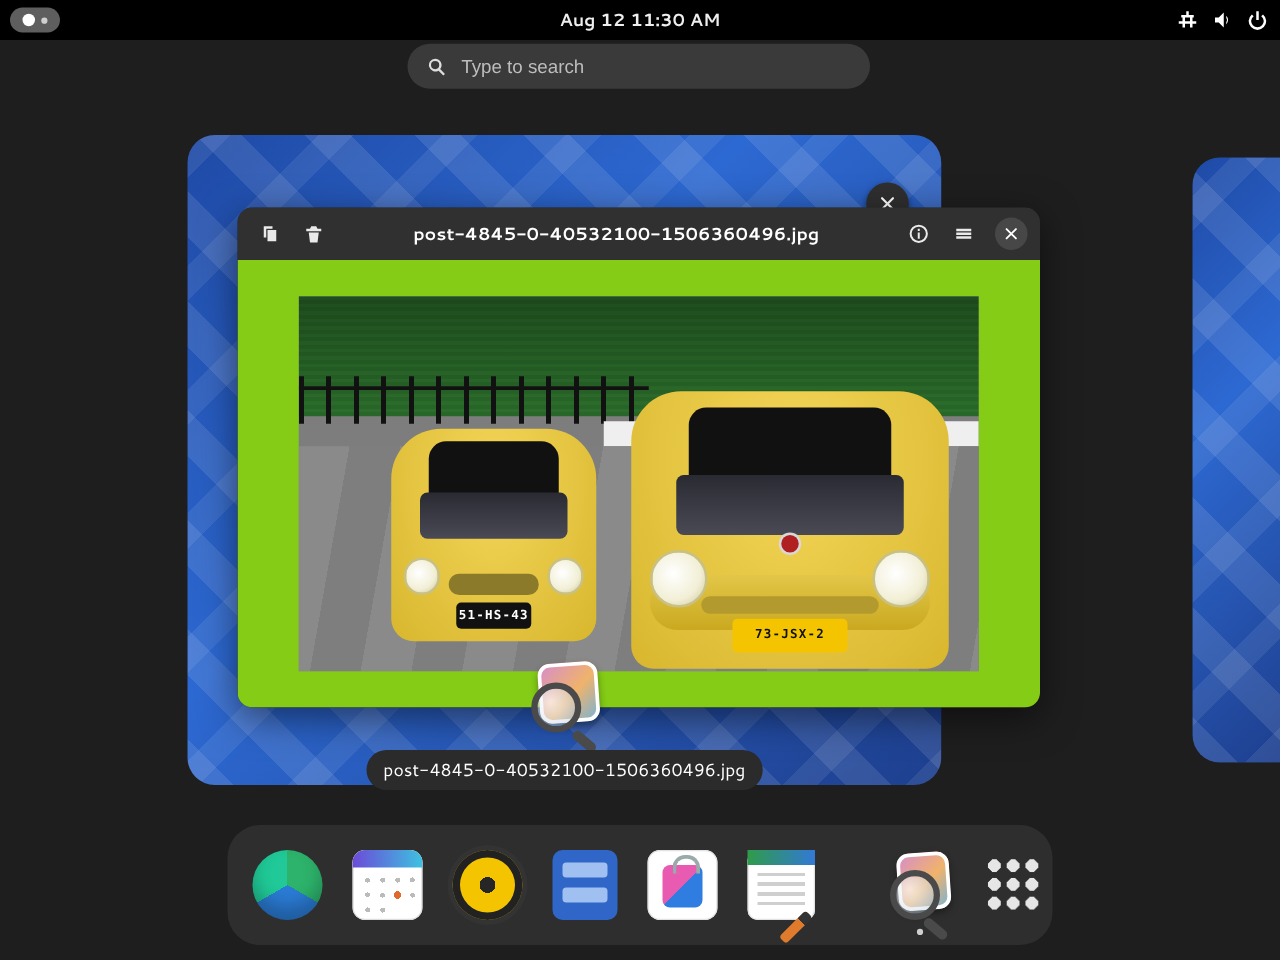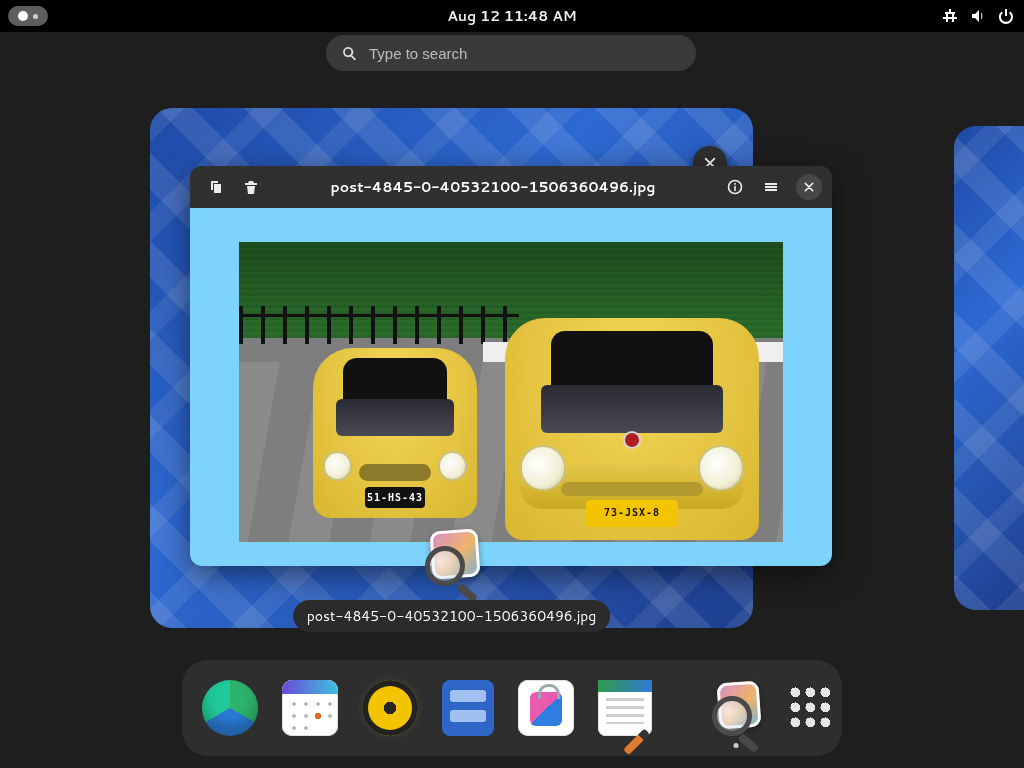--- a/index.html
+++ b/index.html
@@ -107,21 +107,21 @@
     flex: 1; text-align: center; font-size: 14px; font-weight: 600; color: #fff;
   }
   .tb-close {
     width: 26px; height: 26px; border-radius: 50%; background: #474747;
     display: flex; align-items: center; justify-content: center; margin-left: 4px;
   }
   .tb-close svg { width: 12px; height: 12px; fill: #fff; }
 
   .appwin .canvas {
     position: absolute; left: 0; right: 0; top: 42px; bottom: 0;
-    background: #7dd3fc; display: flex; align-items: flex-end; justify-content: center;
+    background: #84cc16; display: flex; align-items: center; justify-content: center;
     padding: 24px;
   }
 
   
   .photo {
     width: 544px; height: 300px; position: relative; overflow: hidden;
     background: linear-gradient(#7d7d7d 0 100%);
   }
   .photo .hedge {
     position: absolute; left: 0; right: 0; top: 0; height: 96px;
@@ -307,21 +307,21 @@
   }
 </style>
 </head>
 <body>
 
 <div class="topbar">
   <div class="activities">
     <span class="dot-lg"></span>
       <span class="dot-sm"></span>
   </div>
-  <span>Aug 12  11:48 AM</span>
+  <span>Aug 12  11:30 AM</span>
   <div class="system">
     <svg class="sys-icon" viewBox="0 0 16 16">
         <path d="M7 1h2v3h4v2h-1v3h3v2h-3v3h-2v-3H6v3H4v-3H1V9h3V6H3V4h4zM6 6v3h4V6z"></path>
       </svg>
     <svg class="sys-icon" viewBox="0 0 16 16">
         <path d="M2 6h3l4-4v12L5 10H2zM11 4.5a5 5 0 010 7v-1.6a3.4 3.4 0 000-3.8z"></path>
       </svg>
     <svg class="sys-icon" viewBox="0 0 16 16">
         <path d="M7 1h2v7H7zM3.5 3.5l1.4 1.4A5 5 0 1011 4.9l1.4-1.4a7 7 0 11-8.9 0z"></path>
       </svg>
@@ -390,21 +390,21 @@
           <div class="plate">51-HS-43</div>
         </div>
         <div class="car car-big">
           <div class="roof"></div>
             <div class="wind"></div>
           <div class="bumper"></div>
             <div class="emblem"></div>
           <div class="lamp l"></div>
             <div class="lamp r"></div>
           <div class="grille"></div>
-          <div class="plate">73-JSX-8</div>
+          <div class="plate">73-JSX-2</div>
         </div>
       </div>
     </div>
   </div>
 
   <div class="app-proxy-icon">
     <div class="loupe-icon">
       <div class="card"></div>
         <div class="lens"></div>
         <div class="handle"></div>

